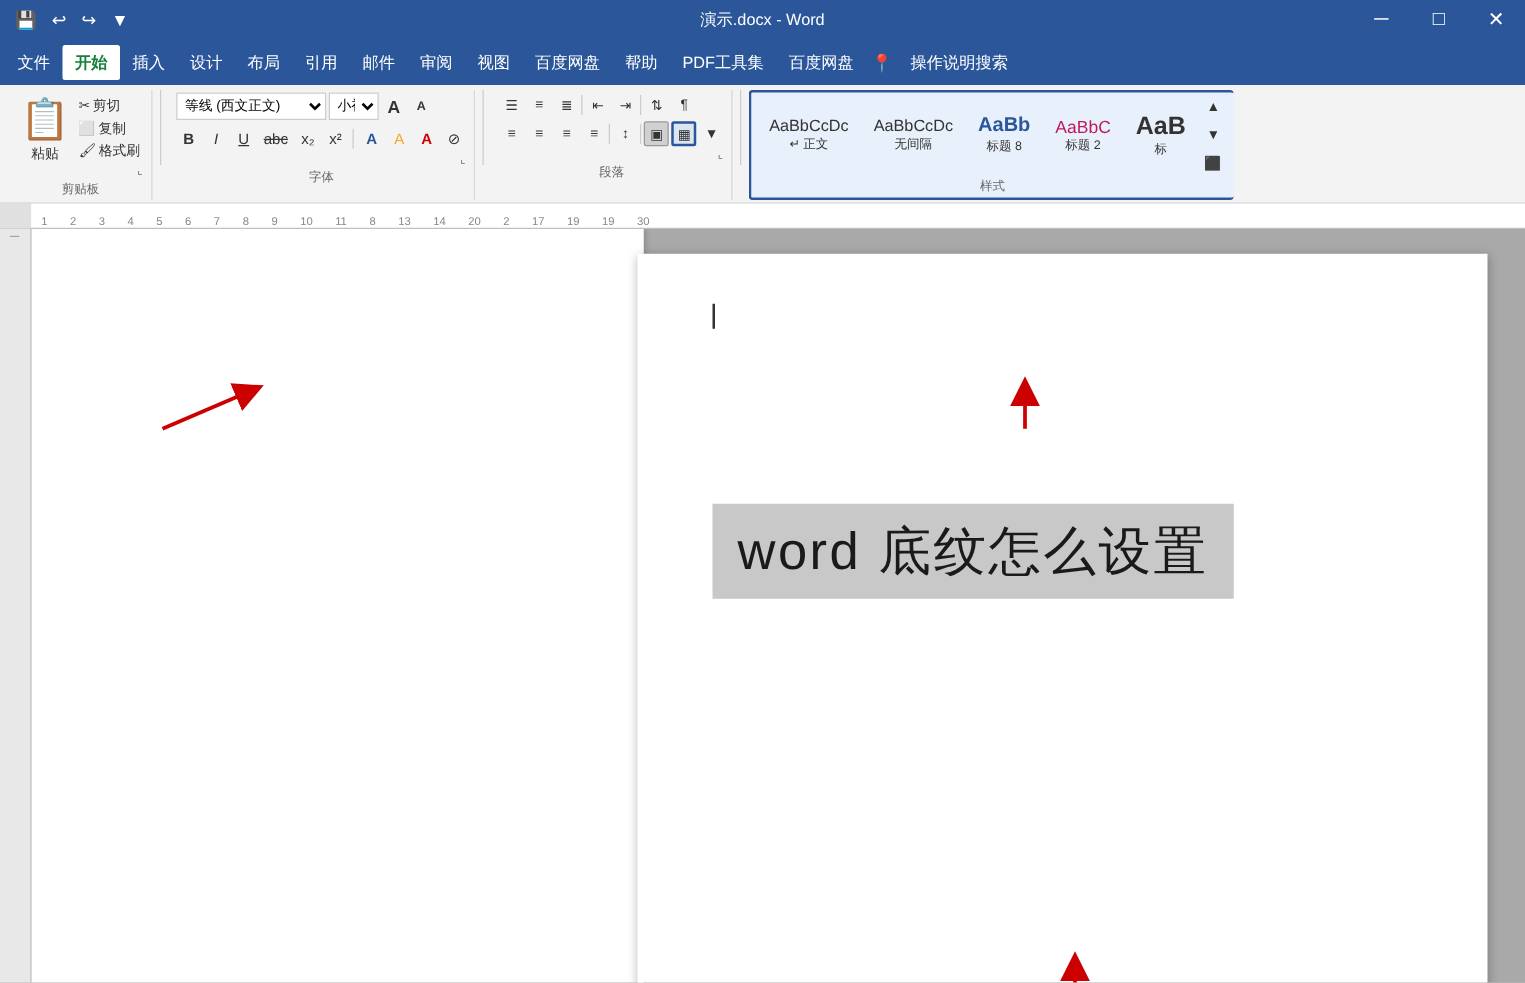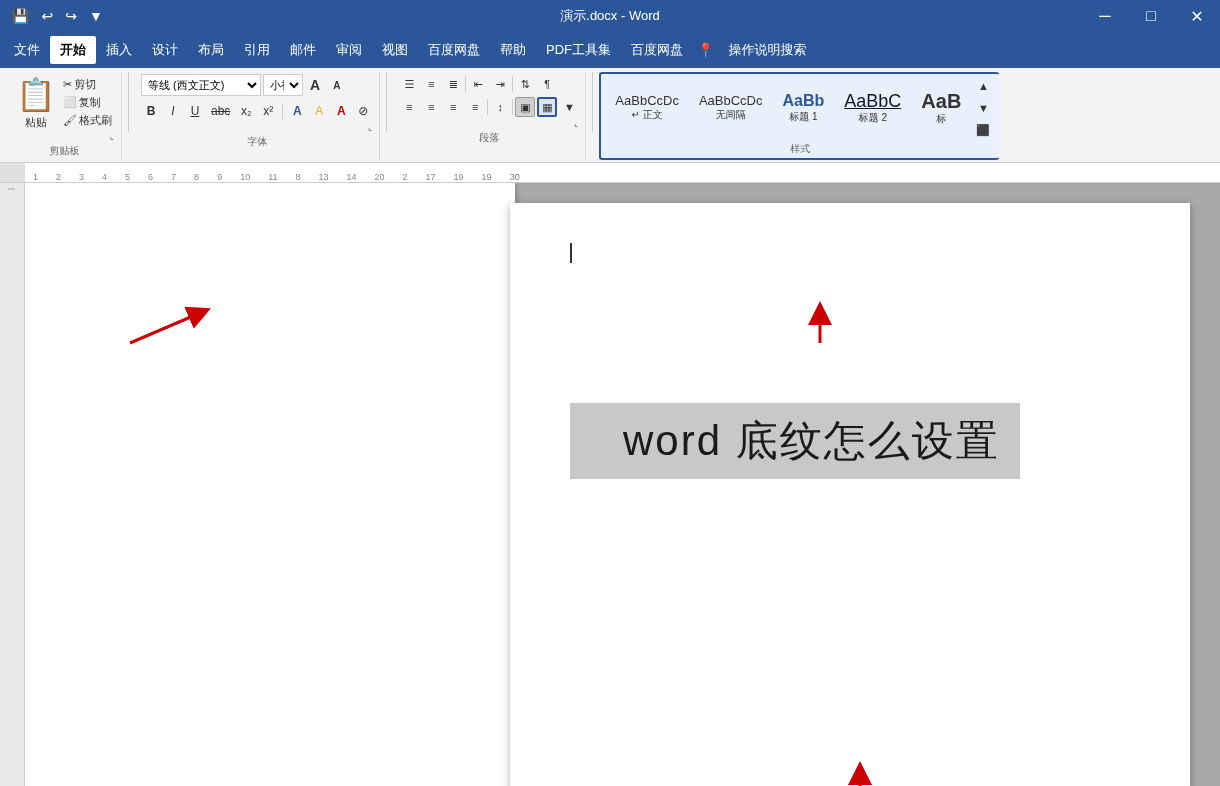--- a/index.html
+++ b/index.html
@@ -60,21 +60,21 @@
       font-size: 13px;
       padding: 4px 10px;
       cursor: pointer;
       border-radius: 2px;
       height: 28px;
       display: flex;
       align-items: center;
     }
     .menu-item.active {
       background: white;
-      color: #000000;
+      color: #15803d;
       font-weight: bold;
     }
 
     
     .ribbon {
       background: #f3f3f3;
       border-bottom: 1px solid #d0d0d0;
       padding: 4px 8px 2px;
       min-height: 90px;
     }
@@ -264,21 +264,20 @@
       background: #c8c8c8;
       padding: 10px 20px;
       margin-top: 80px;
     }
     .main-text {
       font-size: 42px;
       font-family: 'Microsoft YaHei', 'SimHei', sans-serif;
       color: #1a1a1a;
       letter-spacing: 2px;
       white-space: nowrap;
-      margin-left: 33px;
     }
 
     .ribbon-row1 {
       display: flex;
       align-items: center;
       gap: 2px;
       margin-bottom: 2px;
     }
     .ribbon-row2 {
       display: flex;
@@ -442,24 +441,24 @@
         <div class="style-item active">
           <div class="style-preview" style="font-size:13px;color:#333;">AaBbCcDc</div>
           <div class="style-label">↵ 正文</div>
         </div>
         <div class="style-item">
           <div class="style-preview" style="font-size:13px;color:#333;">AaBbCcDc</div>
           <div class="style-label">无间隔</div>
         </div>
         <div class="style-item">
           <div class="style-preview" style="font-size:16px;color:#2b579a;font-weight:bold;">AaBb</div>
-          <div class="style-label">标题 1</div>
+          <div class="style-label">标题 8</div>
         </div>
         <div class="style-item">
-          <div class="style-preview" style="font-size:18px;color:#0f172a;text-decoration:underline;">AaBbC</div>
+          <div class="style-preview" style="font-size:14px;color:#be185d;">AaBbC</div>
           <div class="style-label">标题 2</div>
         </div>
         <div class="style-item">
           <div class="style-preview" style="font-size:20px;color:#333;font-weight:bold;">AaB</div>
           <div class="style-label">标</div>
         </div>
         <div style="display:flex;flex-direction:column;gap:2px;">
           <span class="para-btn">▲</span>
           <span class="para-btn">▼</span>
           <span class="para-btn">⬛</span>

